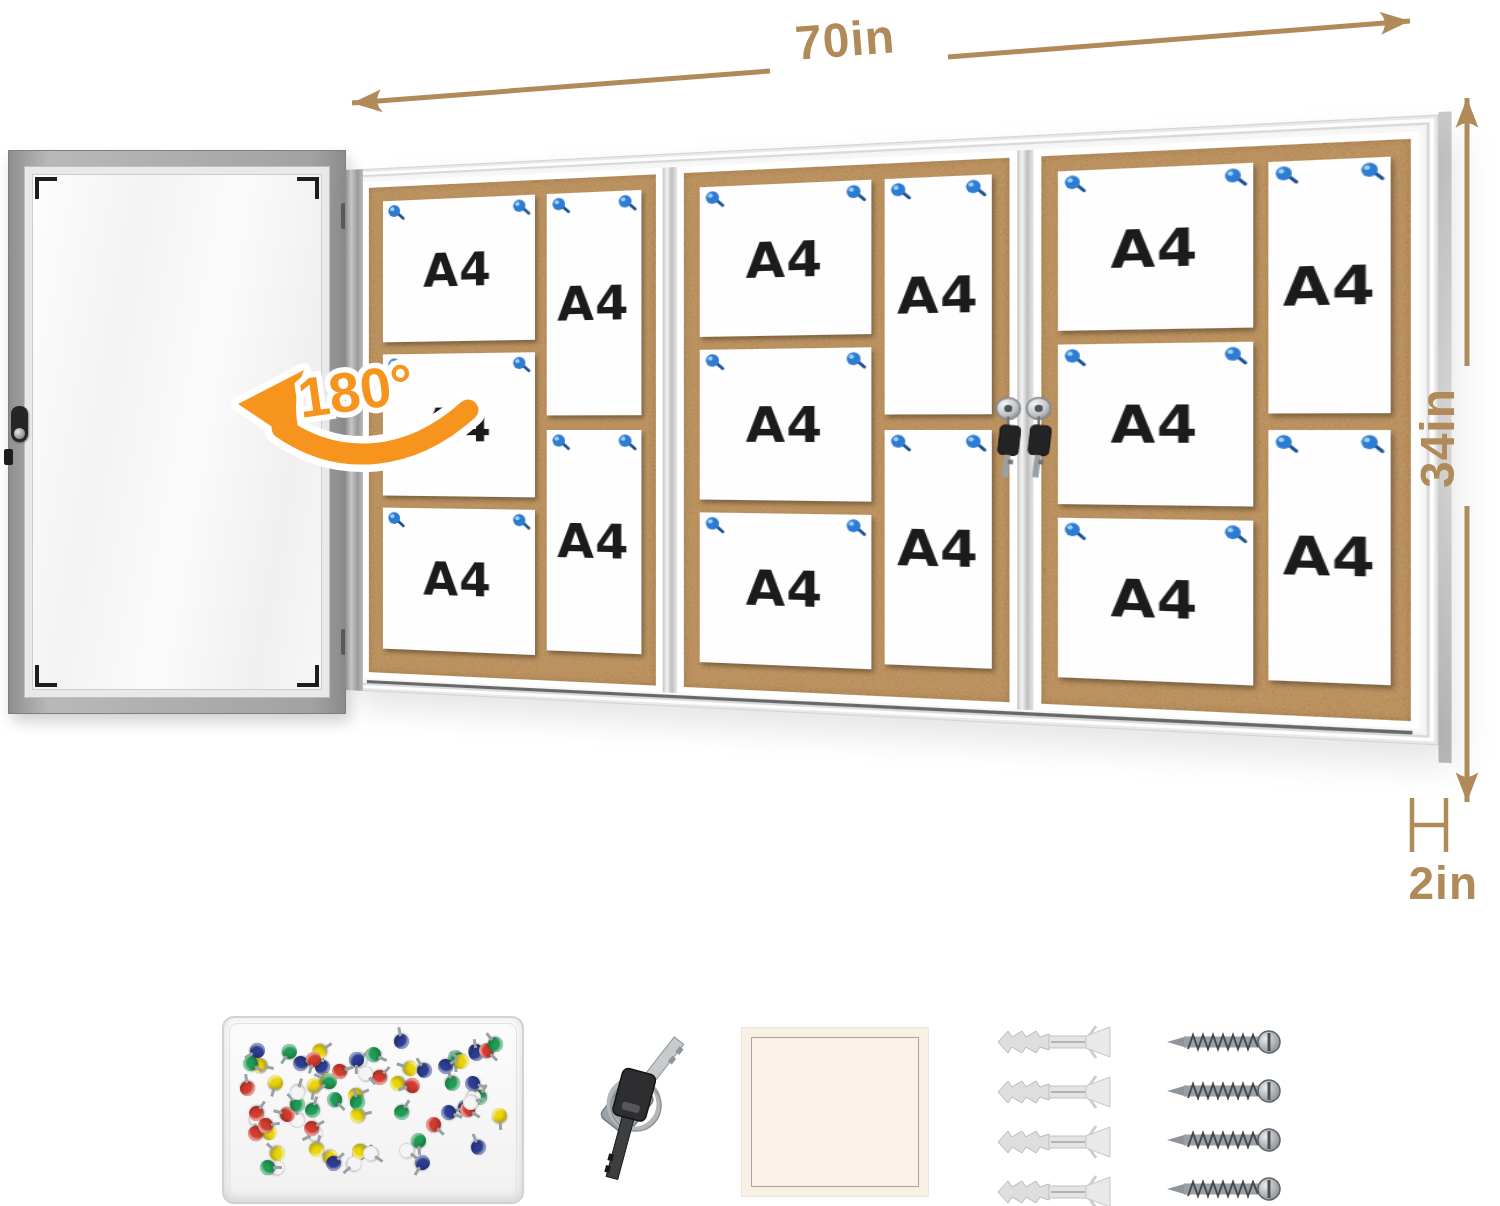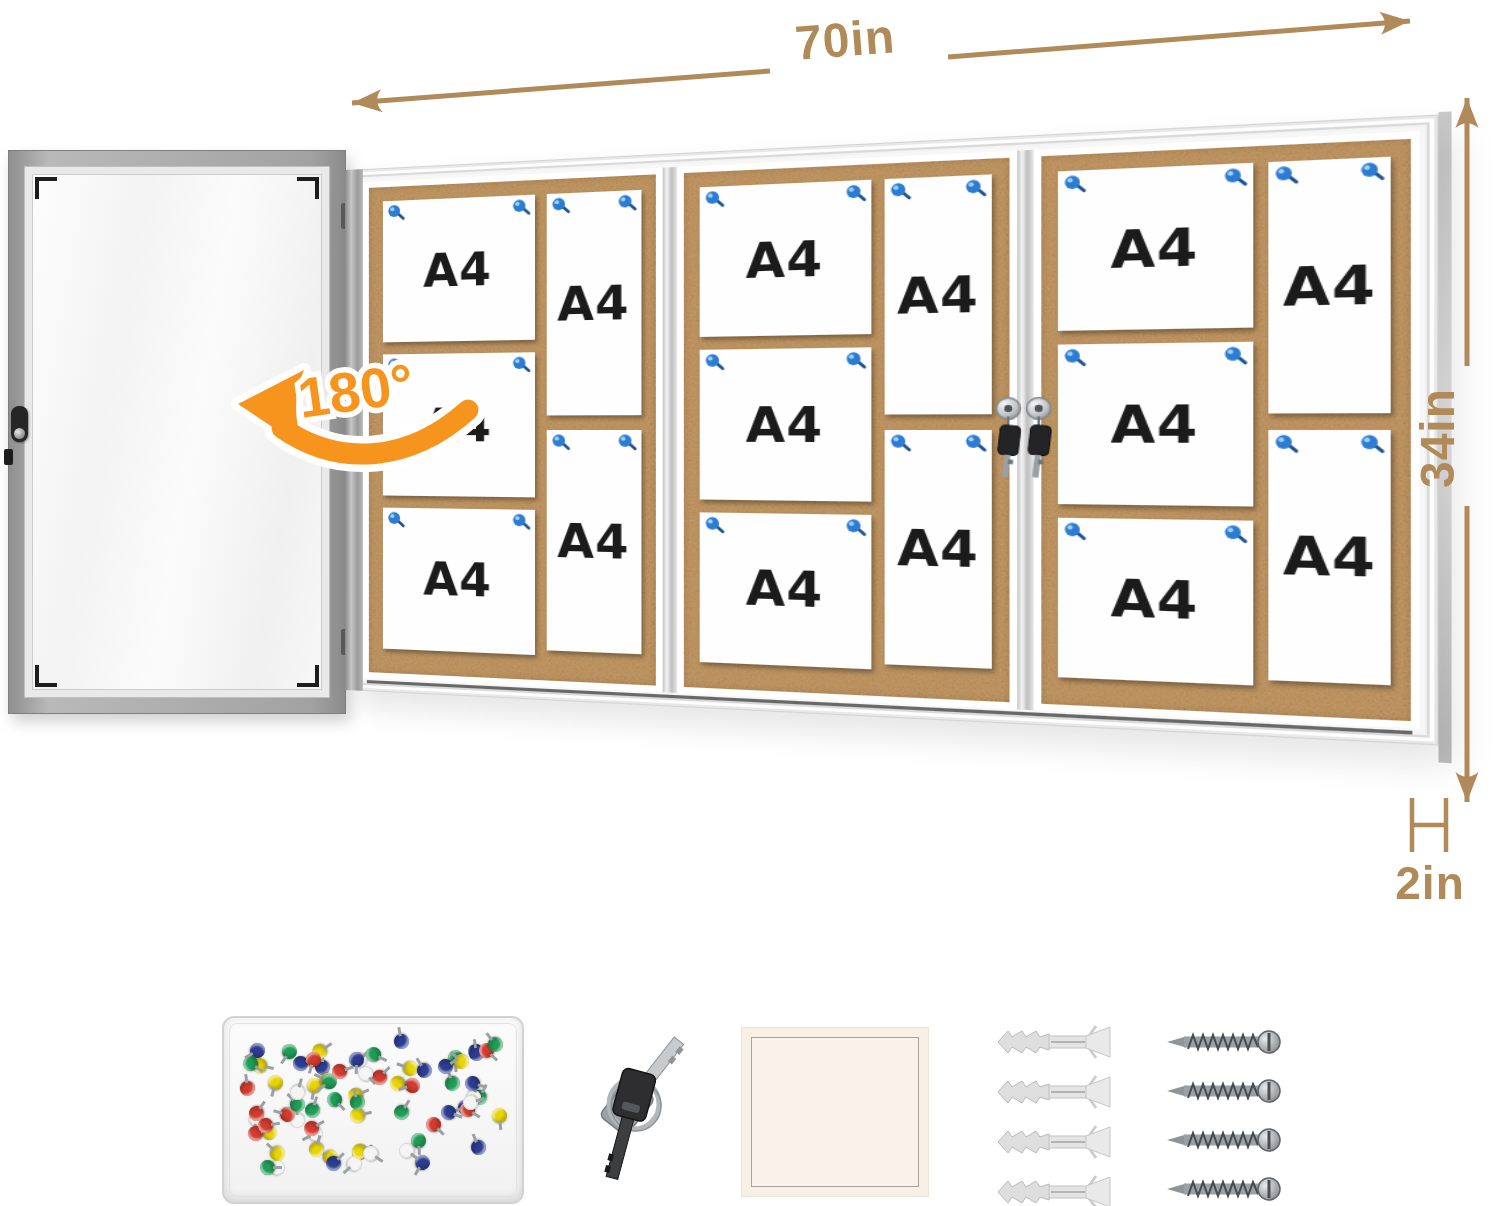--- a/index.html
+++ b/index.html
@@ -6,21 +6,21 @@
   .scene{position:relative;width:1500px;height:1206px;background:#fff;overflow:hidden;
          font-family:"Liberation Sans",sans-serif;}
 
   
   #anno-svg{position:absolute;left:0;top:0;z-index:40;pointer-events:none;}
   .dim-label{position:absolute;z-index:41;color:#b18a5a;font-weight:800;text-align:center;
              letter-spacing:1px;}
   #dim-70{left:752px;top:12px;width:186px;font-size:48px;transform:rotate(-4.5deg);}
   #dim-34{left:1360px;top:409px;width:156px;height:58px;font-size:48px;line-height:58px;
           transform:rotate(-90deg);}
-  #dim-2{left:1382px;top:856px;width:96px;font-size:46px;}
+  #dim-2{left:1382px;top:856px;width:96px;font-size:46px;text-align:right;}
 
   
   .door{position:absolute;left:8px;top:150px;width:336px;height:562px;z-index:10;
         background:linear-gradient(90deg,#8f8f8f,#b9b9b9 12%,#a2a2a2 90%,#8c8c8c);
         border:1px solid #7f7f7f;box-shadow:4px 8px 14px rgba(0,0,0,.18);}
   .door-inner1{position:absolute;inset:15px;background:#e9e9e9;border:1px solid #bfbfbf;}
   .door-panel{position:absolute;inset:7px;border:1px solid #cccccc;
         background:linear-gradient(100deg,#fdfdfd 0%,#f3f3f3 30%,#fbfbfb 55%,#f0f0f0 82%,#f7f7f7 100%);}
   .corner{position:absolute;width:22px;height:22px;z-index:3;}
   .corner i{position:absolute;background:#1d1d1d;}

